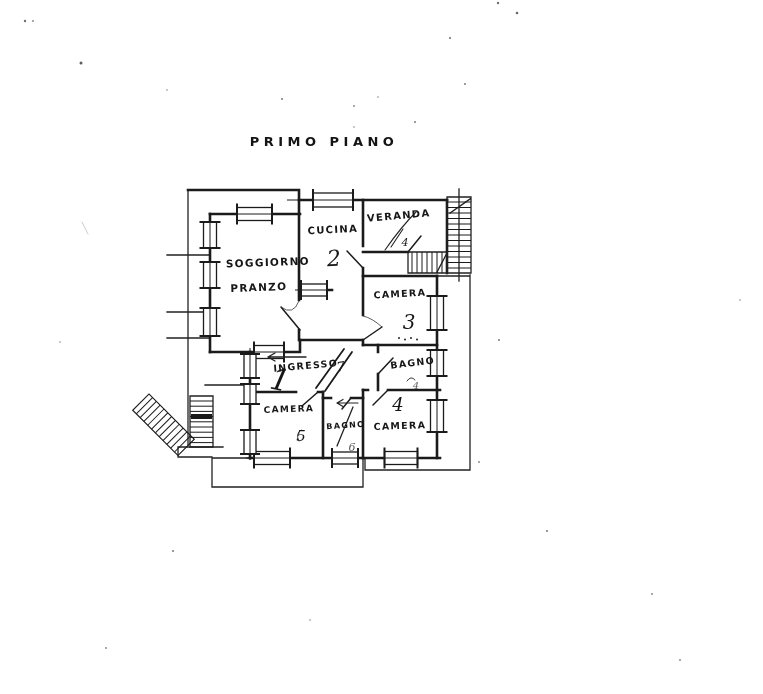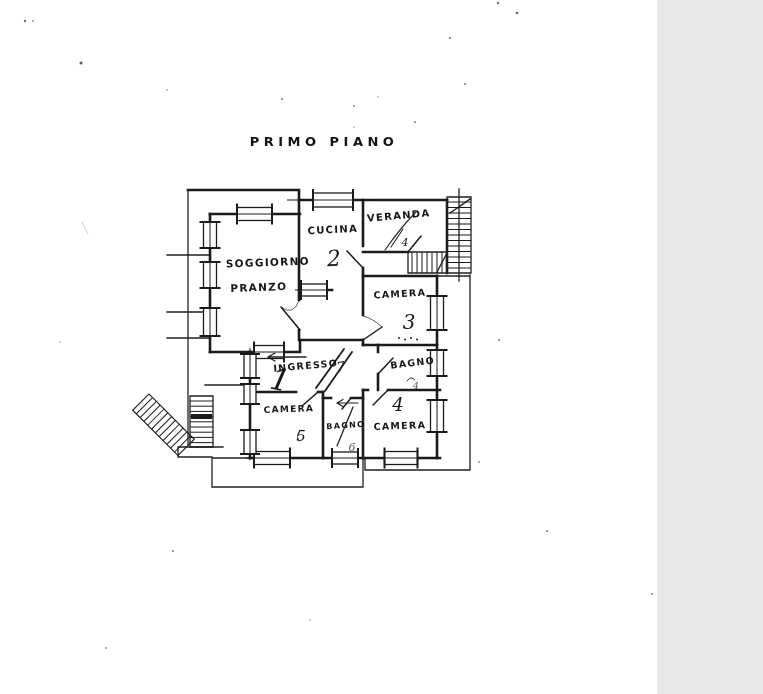--- a/index.html
+++ b/index.html
@@ -1,16 +1,16 @@
 <!DOCTYPE html>
 <html><head>
 <meta charset="utf-8">
 <style>
   html,body{margin:0;padding:0;background:#e8e8e8;}
-  .page{position:relative;width:657px;height:694px;background:#ffffff;overflow:hidden;
+  .page{position:relative;width:763px;height:694px;background:#ffffff;overflow:hidden;
         font-family:"DejaVu Sans",sans-serif;}
   svg{position:absolute;left:0;top:0;}
   .wall{stroke:#1b1b1b;stroke-width:2.6;fill:none;stroke-linecap:square;}
   .thin{stroke:#222;stroke-width:1.3;fill:none;stroke-linecap:square;}
   .door{stroke:#1b1b1b;stroke-width:1.5;fill:none;stroke-linecap:round;}
   .arc{stroke:#333;stroke-width:.8;fill:none;}
   .annot{stroke:#222;fill:none;stroke-linecap:round;}
   .lbl{font-family:"DejaVu Sans",sans-serif;fill:#161616;font-weight:600;letter-spacing:1.3px;}
   .num{font-family:"DejaVu Serif",serif;fill:#161616;font-style:italic;}
   .ttl{font-family:"DejaVu Sans",sans-serif;fill:#141414;font-weight:600;letter-spacing:4.5px;}

